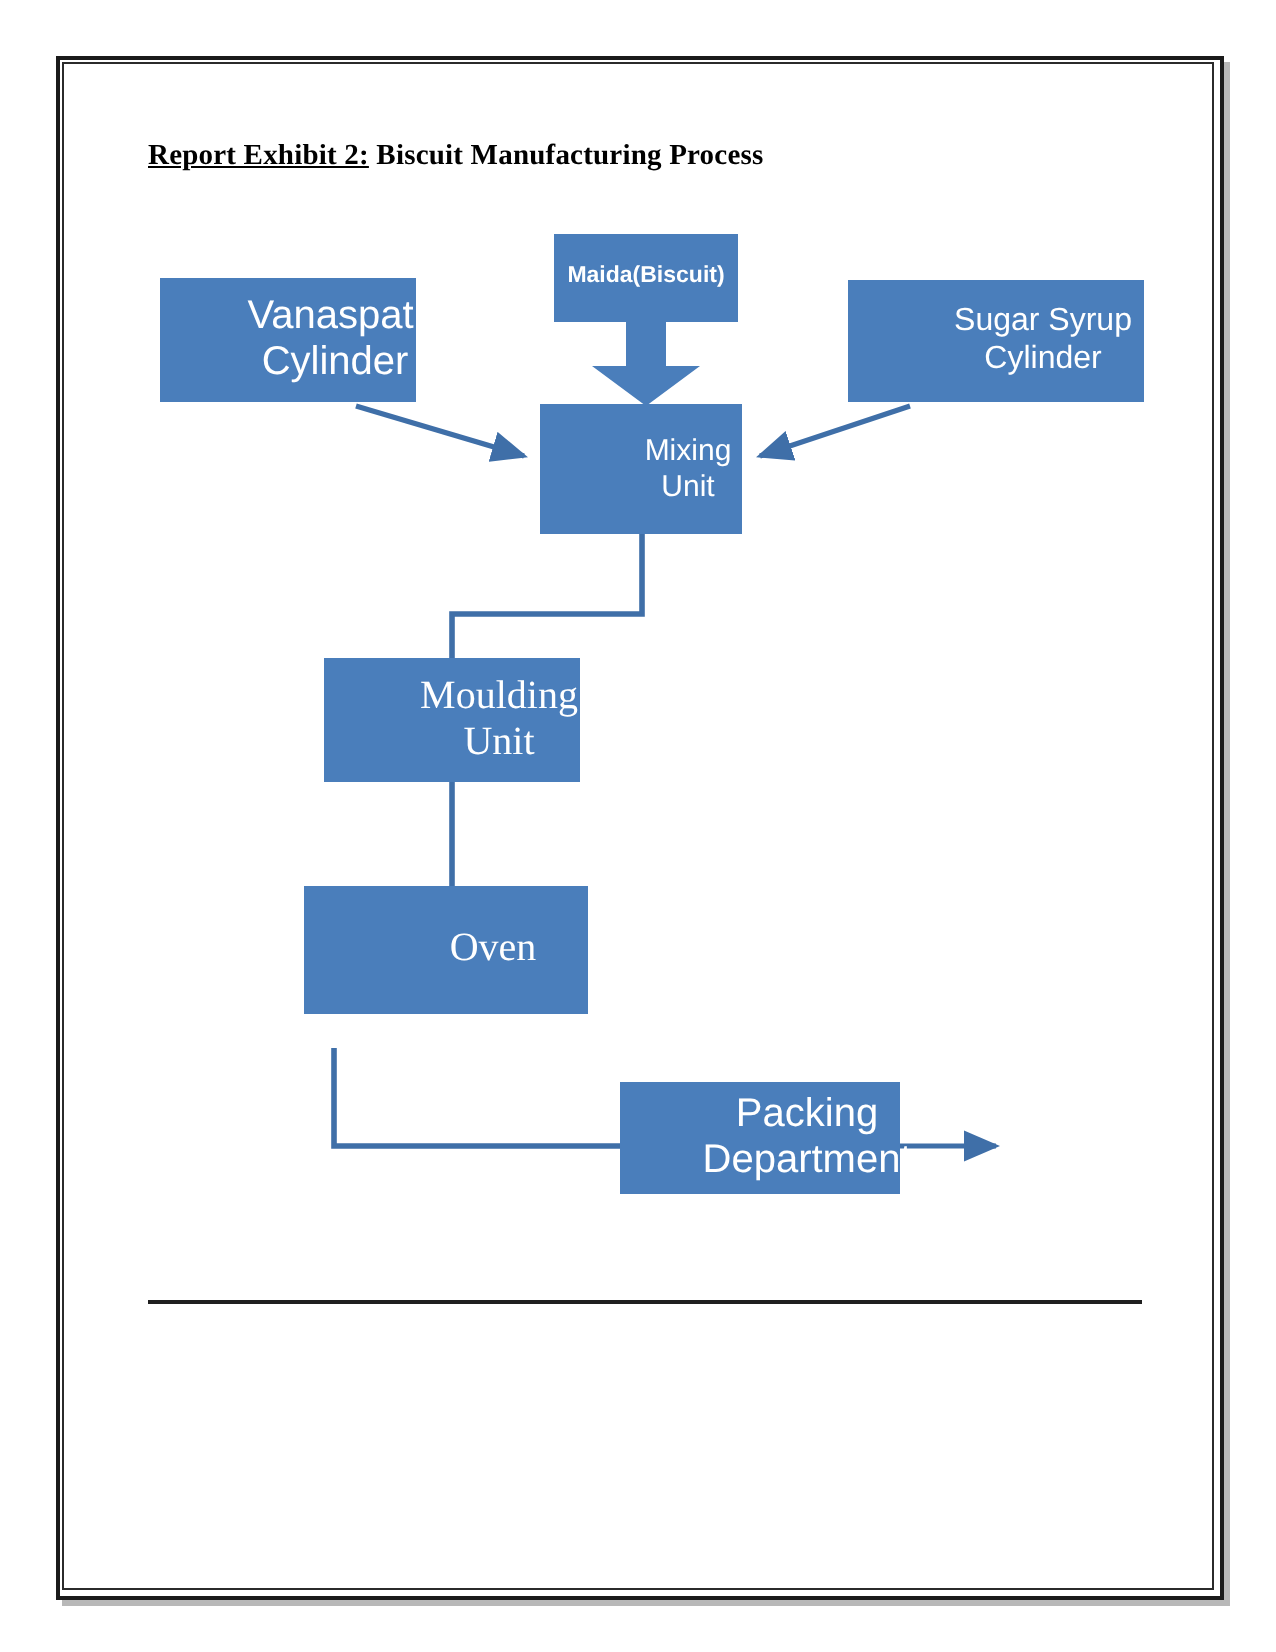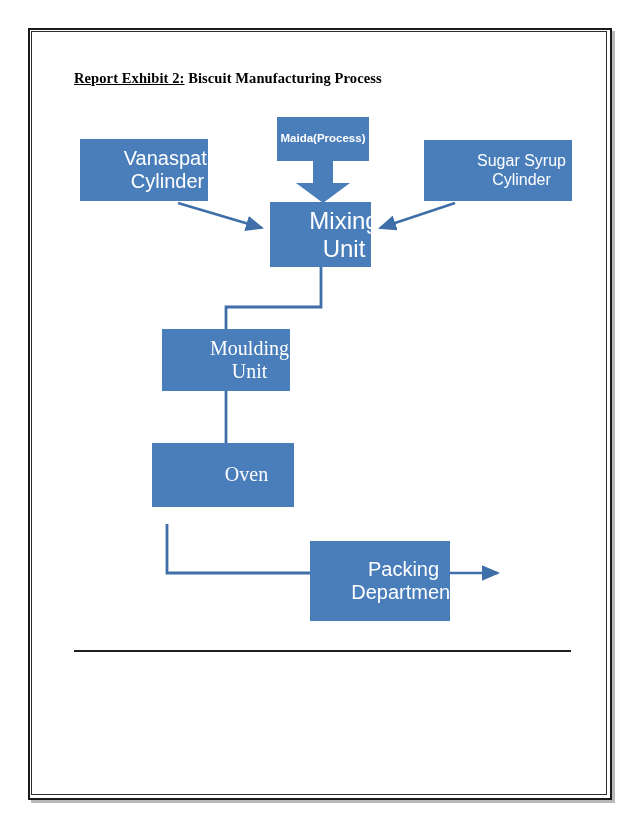--- a/index.html
+++ b/index.html
@@ -81,34 +81,34 @@
     left: 80px; top: 139px; width: 128px; height: 62px;
     font-size: 20px;
   }
   #node-sugar {
     left: 424px; top: 140px; width: 148px; height: 61px;
     font-size: 16px;
     justify-content: center;
   }
   #node-mixing {
     left: 270px; top: 202px; width: 101px; height: 65px;
-    font-size: 24px;
+    font-size: 15px;
   }
   #node-moulding {
     left: 162px; top: 329px; width: 128px; height: 62px;
     font-size: 20px;
     font-family: Liberation Serif, serif;
   }
   #node-oven {
     left: 152px; top: 443px; width: 142px; height: 64px;
     font-size: 20px;
     font-family: Liberation Serif, serif;
   }
   #node-packing {
-    left: 310px; top: 541px; width: 140px; height: 80px;
+    left: 310px; top: 541px; width: 140px; height: 56px;
     font-size: 20px;
     justify-content: center;
   }
 
   
   #node-maida {
     position: absolute;
     left: 277px; top: 117px; width: 92px; height: 44px;
     background: #4a7ebb;
     color: #ffffff;
@@ -184,21 +184,21 @@
     <polygon points="17,0 37,0 37,22 54,22 27,42 0,22 17,22" fill="#4a7ebb"></polygon>
   </svg>
 
   <div class="node" id="node-vanaspati">
     <span>Vanaspati
 Cylinder</span>
   </div>
 
   <div id="node-maida">
     <span>Maida</span>
-    <span>(Process)</span>
+    <span>(Biscuit)</span>
   </div>
 
   <div class="node" id="node-sugar">
     <span>Sugar Syrup
 Cylinder</span>
   </div>
 
   <div class="node" id="node-mixing">
     <span>Mixing
 Unit</span>

